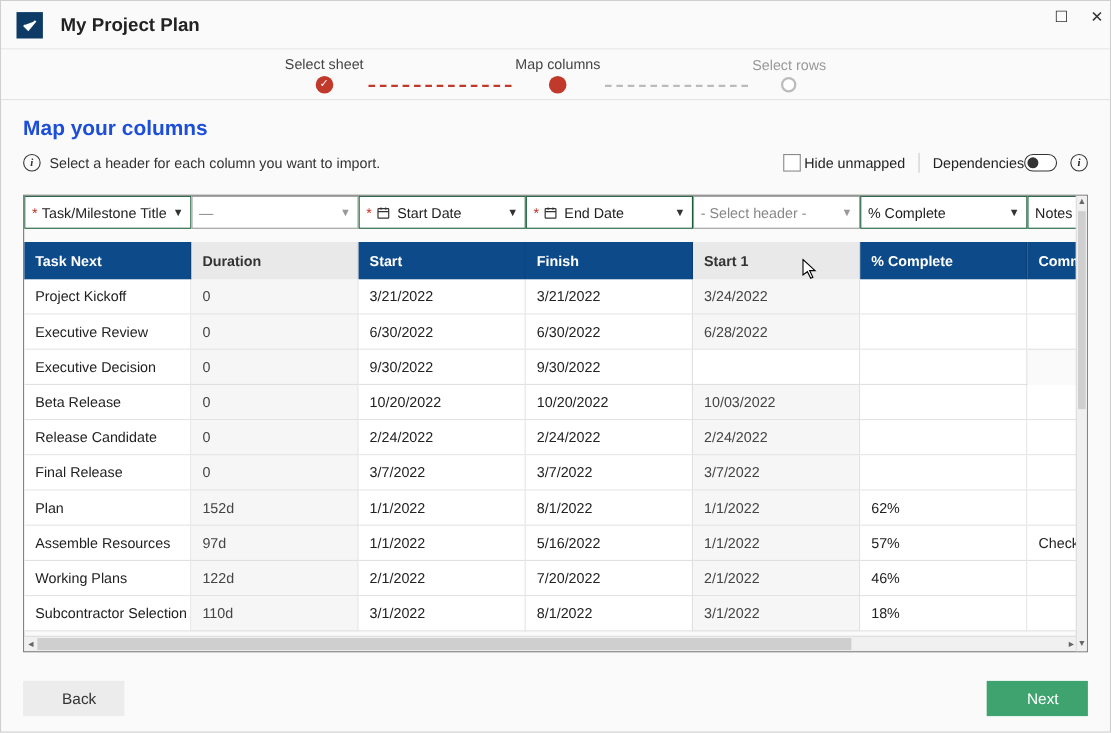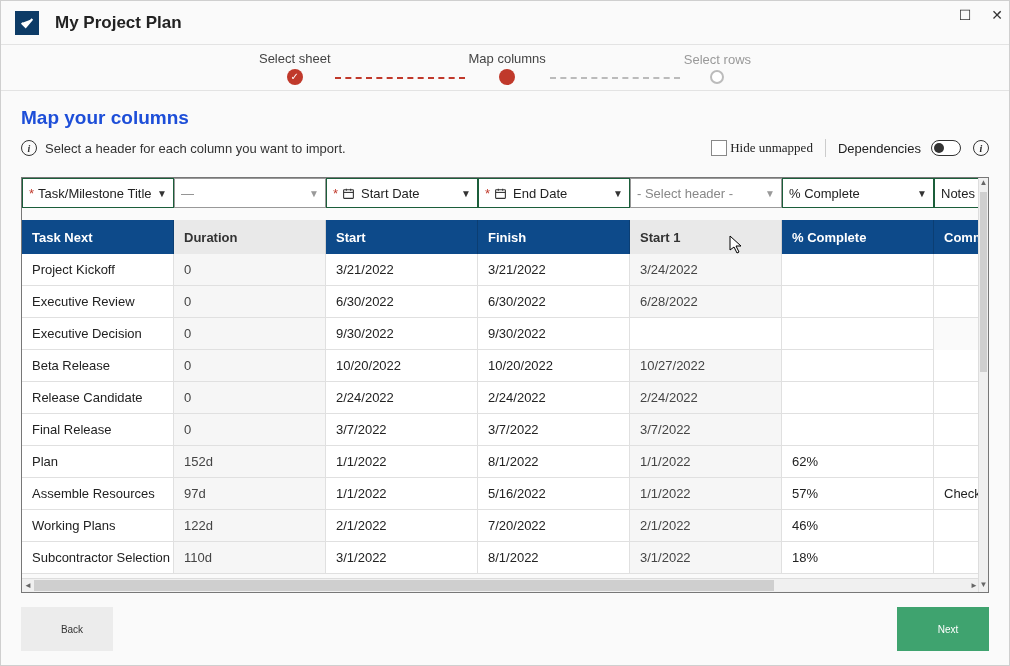--- a/index.html
+++ b/index.html
@@ -230,23 +230,23 @@
 
   
   .footer {
     position: absolute;
     left: 0; right: 0; bottom: 14px;
     padding: 0 20px;
     display: flex;
     justify-content: space-between;
   }
   .btn {
-    height: 44px; min-width: 92px;
+    height: 32px; min-width: 92px;
     display: inline-flex; align-items: center; justify-content: center;
-    font-size: 10px; border: none; cursor: pointer; padding-left: 16px;
+    font-size: 14px; border: none; cursor: pointer; padding-left: 16px;
   }
   .btn-back { background: #ececec; color: #333; }
   .btn-next { background: #3fa36f; color: #fff; font-weight: 500; }
 
   
   .fake-cursor {
     position: absolute;
     left: 728px; top: 234px;
     pointer-events: none;
   }
@@ -295,26 +295,26 @@
 
   <div class="content">
     <h2 class="section-title">Map your columns</h2>
 
     <div class="info-row">
       <div class="info-left">
         <span class="info-icon">i</span>
         <span>Select a header for each column you want to import.</span>
       </div>
       <div class="info-right">
-        <label style="display:flex;align-items:center;gap:3px;font-family:Liberation Serif, serif;">
+        <label style="display:flex;align-items:center;gap:3px;">
           <span class="checkbox"></span>
           <span>Hide unmapped</span>
         </label>
         <span class="sep"></span>
-        <label style="display:flex;align-items:center;gap:10px;">
+        <label style="display:flex;align-items:center;gap:0;">
           <span>Dependencies</span>
           <span class="toggle">
               <span class="knob"></span>
             </span>
         </label>
         <span class="info-icon">i</span>
       </div>
     </div>
   </div>
 
@@ -408,21 +408,21 @@
               <div class="data-cell mapped">9/30/2022</div>
               <div class="data-cell mapped">9/30/2022</div>
               <div class="data-cell mapped"></div>
               <div class="data-cell mapped"></div>
             </div>
             <div class="data-row">
               <div class="data-cell mapped">Beta Release</div>
               <div class="data-cell unmapped">0</div>
               <div class="data-cell mapped">10/20/2022</div>
               <div class="data-cell mapped">10/20/2022</div>
-              <div class="data-cell unmapped">10/27/2022</div>
+              <div class="data-cell unmapped">10/03/2022</div>
               <div class="data-cell mapped"></div>
               <div class="data-cell mapped"></div>
             </div>
             <div class="data-row">
               <div class="data-cell mapped">Release Candidate</div>
               <div class="data-cell unmapped">0</div>
               <div class="data-cell mapped">2/24/2022</div>
               <div class="data-cell mapped">2/24/2022</div>
               <div class="data-cell unmapped">2/24/2022</div>
               <div class="data-cell mapped"></div>

